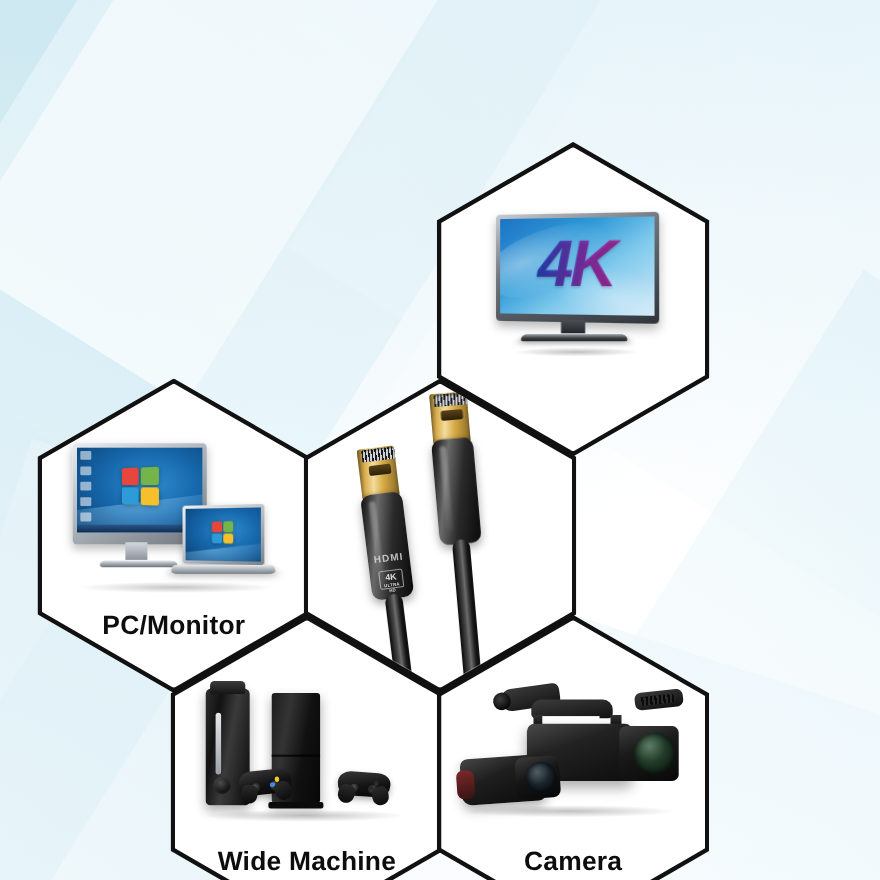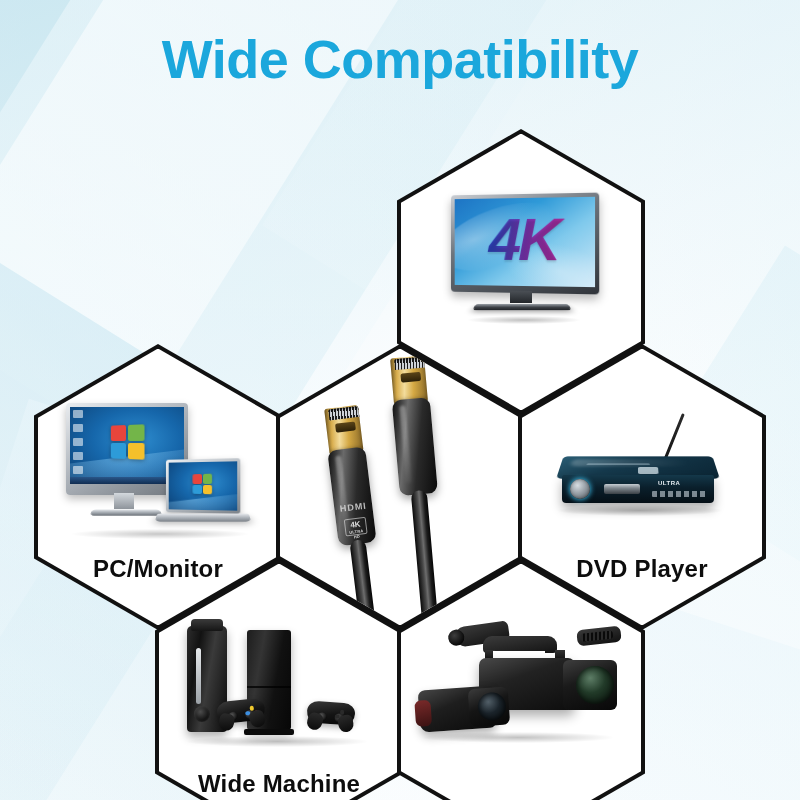--- a/index.html
+++ b/index.html
@@ -818,21 +818,20 @@
 <div id="stage">
 
   <div class="bg-band band-a"></div>
   <div class="bg-band band-b"></div>
   <div class="bg-band band-c"></div>
   <div class="bg-band band-d"></div>
   <div class="bg-band band-e"></div>
   <div class="bg-band band-f"></div>
   <div class="bg-band band-g"></div>
 
-  <div id="title">Wide Compatibility</div>
 
   <div id="comb">
 
 
     <div class="hex" id="hex-hdtv">
       <div class="inner">
         <div class="art">
           <div class="tv-wrap">
             <div class="tv-shadow"></div>
             <div class="tv-frame">
@@ -924,42 +923,20 @@
               <div class="shell-hl"></div>
               <div class="side-brand"></div>
             </div>
             <div class="cord"></div>
           </div>
 
         </div>
       </div>
     </div>
 
-    <div class="hex" id="hex-dvdplayer">
-      <div class="inner">
-        <div class="art">
-          <div class="dvd-wrap">
-            <div class="dvd-antenna"></div>
-            <div class="dvd-shadow"></div>
-            <div class="dvd-top">
-              <div class="dvd-top-sheen"></div>
-              <div class="dvd-top-brand"></div>
-              <div class="dvd-logo"></div>
-            </div>
-            <div class="dvd-front">
-              <div class="dvd-knob"></div>
-              <div class="dvd-slot"></div>
-              <div class="dvd-ultra">ULTRA</div>
-              <div class="dvd-badges"></div>
-            </div>
-          </div>
-        </div>
-        <div class="hex-label">DVD Player</div>
-      </div>
-    </div>
 
     <div class="hex" id="hex-game">
       <div class="inner">
         <div class="art">
           <div class="game-wrap">
             <div class="game-shadow"></div>
             <div class="con-x">
               <div class="con-x-cap"></div>
               <div class="con-x-strip"></div>
               <div class="con-x-ring"></div>
@@ -1023,17 +1000,18 @@
             </div>
             <div class="cam-small-body">
               <div class="cam-small-grip"></div>
               <div class="cam-small-brand"></div>
               <div class="cam-small-lens">
                 <div class="cam-small-lens-glass"></div>
               </div>
             </div>
           </div>
         </div>
+        <div class="hex-label">Camera</div>
       </div>
     </div>
 
   </div>
 </div>
 
 </body></html>

